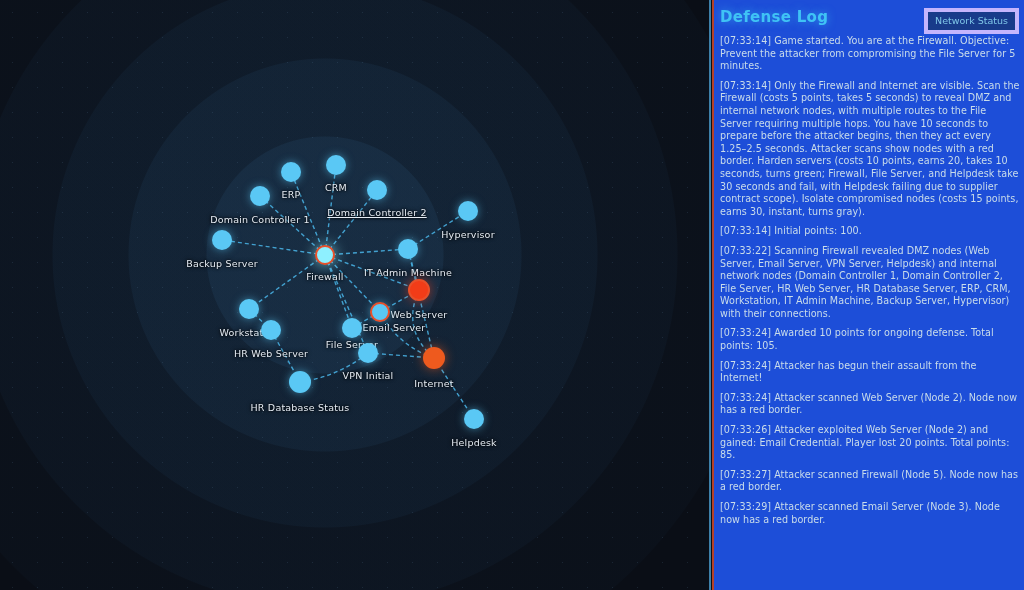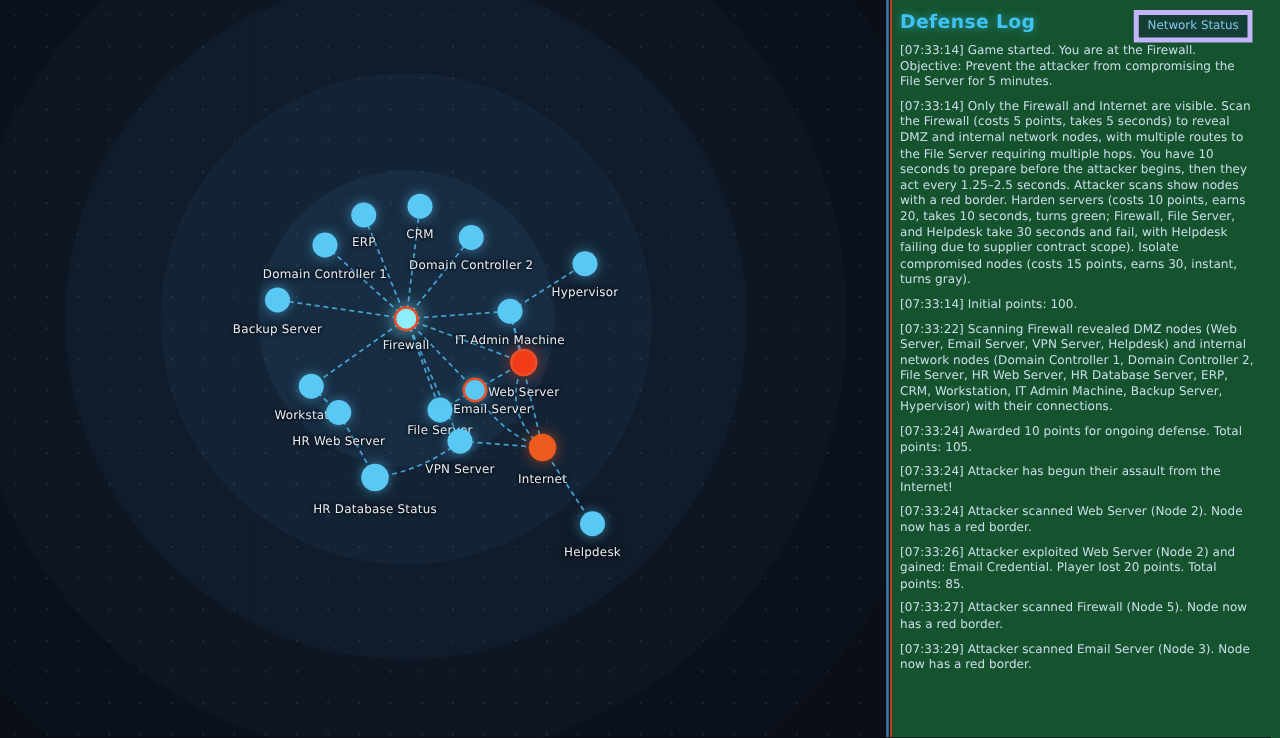--- a/index.html
+++ b/index.html
@@ -68,22 +68,22 @@
 
   
   #divider { position:absolute; left:709px; top:0; width:5px; height:590px; }
   #divider .cyan { position:absolute; left:0; top:0; width:2px; height:100%; background:#3d7fa8; }
   #divider .orange { position:absolute; left:3px; top:0; width:1.5px; height:100%; background:#b5432a; }
 
   
   #log-panel {
     position:absolute; left:714px; top:0;
     width:310px; height:590px;
-    background:#14532d;
-    padding: 6px 21px 0 4px;
+    background:#1d4ed8;
+    padding: 6px 4px 0 4px;
     overflow:hidden;
   }
   #log-header { position:relative; height:26px; }
   #log-title {
     position:absolute; left:2px; top:2px;
     color:#3fc3f5; font-size:15px; font-weight:bold;
     letter-spacing:0.3px;
     text-shadow: 0 0 8px rgba(63,195,245,0.6);
   }
   #network-status-btn {
@@ -138,21 +138,21 @@
         <path d="M 434 358 Q 397.9214696216029 345.657405226814 380 312" fill="none" stroke="#45a8d8" stroke-width="1.4" stroke-dasharray="4 3" opacity="0.95"></path>
       </svg>
     <div id="nodes-layer">
         <div class="node center compromised-border" style="left: 325px; top: 255px; width: 20px; height: 20px;"></div>
         <div class="node-label" style="left: 325px; top: 271px;">Firewall</div>
         <div class="node blue" style="left: 291px; top: 172px; width: 20px; height: 20px;"></div>
         <div class="node-label" style="left: 291px; top: 189px;">ERP</div>
         <div class="node blue" style="left: 336px; top: 165px; width: 20px; height: 20px;"></div>
         <div class="node-label" style="left: 336px; top: 182px; text-align: center;">CRM</div>
         <div class="node blue" style="left: 377px; top: 190px; width: 20px; height: 20px;"></div>
-        <div class="node-label" style="left: 377px; top: 207px;">Domain Controller 2</div>
+        <div class="node-label" style="left: 377px; top: 207px; text-decoration: underline;">Domain Controller 2</div>
         <div class="node blue" style="left: 260px; top: 196px; width: 20px; height: 20px;"></div>
         <div class="node-label" style="left: 260px; top: 214px;">Domain Controller 1</div>
         <div class="node blue" style="left: 222px; top: 240px; width: 20px; height: 20px;"></div>
         <div class="node-label" style="left: 222px; top: 258px;">Backup Server</div>
         <div class="node blue" style="left: 468px; top: 211px; width: 20px; height: 20px;"></div>
         <div class="node-label" style="left: 468px; top: 229px;">Hypervisor</div>
         <div class="node blue" style="left: 408px; top: 249px; width: 20px; height: 20px;"></div>
         <div class="node-label" style="left: 408px; top: 267px;">IT Admin Machine</div>
         <div class="node red compromised-border" style="left: 419px; top: 290px; width: 22px; height: 22px;"></div>
         <div class="node-label" style="left: 419px; top: 309px;">Web Server</div>
@@ -160,21 +160,21 @@
         <div class="node-label" style="left: 249px; top: 327px;">Workstation</div>
         <div class="node blue" style="left: 271px; top: 330px; width: 20px; height: 20px;"></div>
         <div class="node-label" style="left: 271px; top: 348px;">HR Web Server</div>
         <div class="node blue" style="left: 300px; top: 382px; width: 22px; height: 22px;"></div>
         <div class="node-label" style="left: 300px; top: 402px;">HR Database Status</div>
         <div class="node blue compromised-border" style="left: 380px; top: 312px; width: 20px; height: 20px;"></div>
         <div class="node-label" style="left: 394px; top: 322px;">Email Server</div>
         <div class="node blue" style="left: 352px; top: 328px; width: 20px; height: 20px;"></div>
         <div class="node-label" style="left: 352px; top: 339px;">File Server</div>
         <div class="node blue" style="left: 368px; top: 353px; width: 20px; height: 20px;"></div>
-        <div class="node-label" style="left: 368px; top: 370px;">VPN Server</div>
+        <div class="node-label" style="left: 368px; top: 370px;">VPN Initial</div>
         <div class="node orange" style="left: 434px; top: 358px; width: 22px; height: 22px;"></div>
         <div class="node-label" style="left: 434px; top: 378px;">Internet</div>
         <div class="node blue" style="left: 474px; top: 419px; width: 20px; height: 20px;"></div>
         <div class="node-label" style="left: 474px; top: 437px;">Helpdesk</div>
       </div>
   </div>
 
   <div id="divider">
     <div class="cyan"></div>
     <div class="orange"></div>

